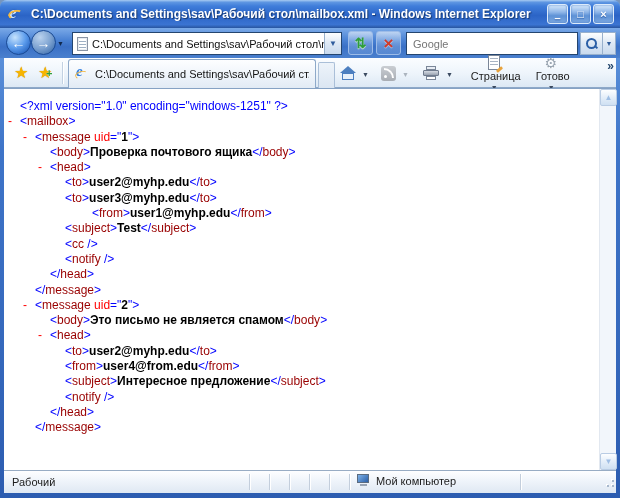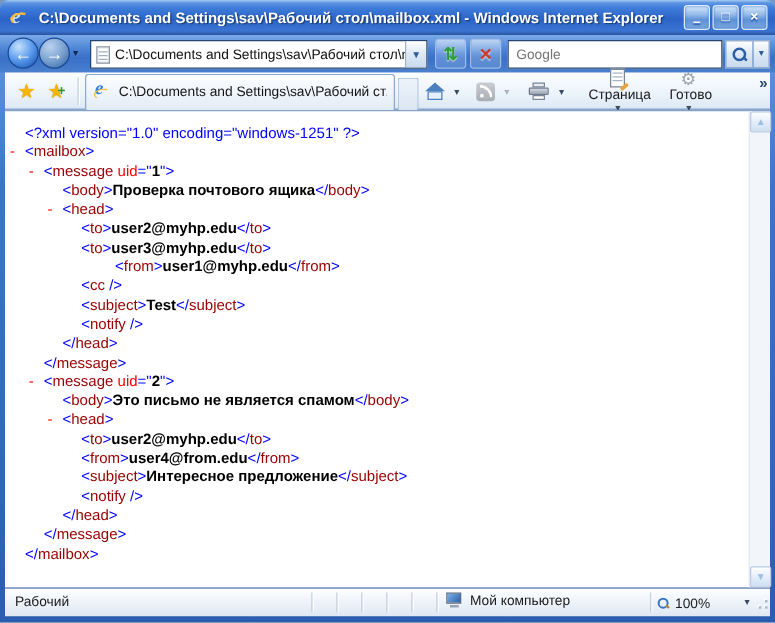--- a/index.html
+++ b/index.html
@@ -261,35 +261,34 @@
   <div class="content">
     <div class="xmlpane" id="xml-tree">
         <div class="xline" style="padding-left: 16px;"><span class="seg-m">&lt;?xml version="1.0" encoding="windows-1251" ?&gt;</span></div>
         <div class="xline" style="padding-left: 16px;"><span class="xmark" style="left: 4px;">-</span><span class="seg-m">&lt;</span><span class="seg-t">mailbox</span><span class="seg-m">&gt;</span></div>
         <div class="xline" style="padding-left: 31px;"><span class="xmark" style="left: 19px;">-</span><span class="seg-m">&lt;</span><span class="seg-t">message</span><span class="seg-m"> </span><span class="seg-at">uid</span><span class="seg-m">="</span><span class="seg-av">1</span><span class="seg-m">"&gt;</span></div>
         <div class="xline" style="padding-left: 46px;"><span class="seg-m">&lt;</span><span class="seg-t">body</span><span class="seg-m">&gt;</span><span class="seg-tx">Проверка почтового ящика</span><span class="seg-m">&lt;/</span><span class="seg-t">body</span><span class="seg-m">&gt;</span></div>
         <div class="xline" style="padding-left: 46px;"><span class="xmark" style="left: 34px;">-</span><span class="seg-m">&lt;</span><span class="seg-t">head</span><span class="seg-m">&gt;</span></div>
         <div class="xline" style="padding-left: 61px;"><span class="seg-m">&lt;</span><span class="seg-t">to</span><span class="seg-m">&gt;</span><span class="seg-tx">user2@myhp.edu</span><span class="seg-m">&lt;/</span><span class="seg-t">to</span><span class="seg-m">&gt;</span></div>
         <div class="xline" style="padding-left: 61px;"><span class="seg-m">&lt;</span><span class="seg-t">to</span><span class="seg-m">&gt;</span><span class="seg-tx">user3@myhp.edu</span><span class="seg-m">&lt;/</span><span class="seg-t">to</span><span class="seg-m">&gt;</span></div>
         <div class="xline" style="padding-left: 88px;"><span class="seg-m">&lt;</span><span class="seg-t">from</span><span class="seg-m">&gt;</span><span class="seg-tx">user1@myhp.edu</span><span class="seg-m">&lt;/</span><span class="seg-t">from</span><span class="seg-m">&gt;</span></div>
+        <div class="xline" style="padding-left: 61px;"><span class="seg-m">&lt;</span><span class="seg-t">subject</span><span class="seg-m">&gt;</span><span class="seg-tx">Test</span><span class="seg-m">&lt;/</span><span class="seg-t">subject</span><span class="seg-m">&gt;</span></div>
         <div class="xline" style="padding-left: 61px;"><span class="seg-m">&lt;</span><span class="seg-t">cc</span><span class="seg-m"> /&gt;</span></div>
-        <div class="xline" style="padding-left: 61px;"><span class="seg-m">&lt;</span><span class="seg-t">subject</span><span class="seg-m">&gt;</span><span class="seg-tx">Test</span><span class="seg-m">&lt;/</span><span class="seg-t">subject</span><span class="seg-m">&gt;</span></div>
         <div class="xline" style="padding-left: 61px;"><span class="seg-m">&lt;</span><span class="seg-t">notify</span><span class="seg-m"> /&gt;</span></div>
         <div class="xline" style="padding-left: 46px;"><span class="seg-m">&lt;/</span><span class="seg-t">head</span><span class="seg-m">&gt;</span></div>
         <div class="xline" style="padding-left: 31px;"><span class="seg-m">&lt;/</span><span class="seg-t">message</span><span class="seg-m">&gt;</span></div>
         <div class="xline" style="padding-left: 31px;"><span class="xmark" style="left: 19px;">-</span><span class="seg-m">&lt;</span><span class="seg-t">message</span><span class="seg-m"> </span><span class="seg-at">uid</span><span class="seg-m">="</span><span class="seg-av">2</span><span class="seg-m">"&gt;</span></div>
         <div class="xline" style="padding-left: 46px;"><span class="seg-m">&lt;</span><span class="seg-t">body</span><span class="seg-m">&gt;</span><span class="seg-tx">Это письмо не является спамом</span><span class="seg-m">&lt;/</span><span class="seg-t">body</span><span class="seg-m">&gt;</span></div>
         <div class="xline" style="padding-left: 46px;"><span class="xmark" style="left: 34px;">-</span><span class="seg-m">&lt;</span><span class="seg-t">head</span><span class="seg-m">&gt;</span></div>
         <div class="xline" style="padding-left: 61px;"><span class="seg-m">&lt;</span><span class="seg-t">to</span><span class="seg-m">&gt;</span><span class="seg-tx">user2@myhp.edu</span><span class="seg-m">&lt;/</span><span class="seg-t">to</span><span class="seg-m">&gt;</span></div>
         <div class="xline" style="padding-left: 61px;"><span class="seg-m">&lt;</span><span class="seg-t">from</span><span class="seg-m">&gt;</span><span class="seg-tx">user4@from.edu</span><span class="seg-m">&lt;/</span><span class="seg-t">from</span><span class="seg-m">&gt;</span></div>
         <div class="xline" style="padding-left: 61px;"><span class="seg-m">&lt;</span><span class="seg-t">subject</span><span class="seg-m">&gt;</span><span class="seg-tx">Интересное предложение</span><span class="seg-m">&lt;/</span><span class="seg-t">subject</span><span class="seg-m">&gt;</span></div>
         <div class="xline" style="padding-left: 61px;"><span class="seg-m">&lt;</span><span class="seg-t">notify</span><span class="seg-m"> /&gt;</span></div>
         <div class="xline" style="padding-left: 46px;"><span class="seg-m">&lt;/</span><span class="seg-t">head</span><span class="seg-m">&gt;</span></div>
         <div class="xline" style="padding-left: 31px;"><span class="seg-m">&lt;/</span><span class="seg-t">message</span><span class="seg-m">&gt;</span></div>
-        <div class="xline" style="padding-left: 16px;"><span class="seg-m">&lt;/</span><span class="seg-t">mailbox</span><span class="seg-m">&gt;</span></div>
       </div>
     <div class="scrollbar">
       <span class="sbtn" style="top:0;">
           <span>▲</span>
         </span>
       <span class="sbtn" style="bottom:0;">
           <span>▼</span>
         </span>
     </div>
   </div>
@@ -303,24 +302,19 @@
     <span class="sb-sep" style="left:325px;"></span>
     <span class="sb-sep" style="left:345px;"></span>
     <span class="zone">
       <span class="monitor">
           <span class="scr"></span>
           <span class="base"></span>
         </span>
       <span class="zone-label">Мой компьютер</span>
     </span>
     <span class="sb-sep" style="left:516px;"></span>
-    <span class="zoompane">
-      <span class="mag small"></span>
-      <span class="zoom-label">100%</span>
-      <span class="zoom-dd">▼</span>
-    </span>
     <span class="grip">
         <i></i>
         <i></i>
         <i></i>
       </span>
   </div>
 </div>
 
 </body></html>

